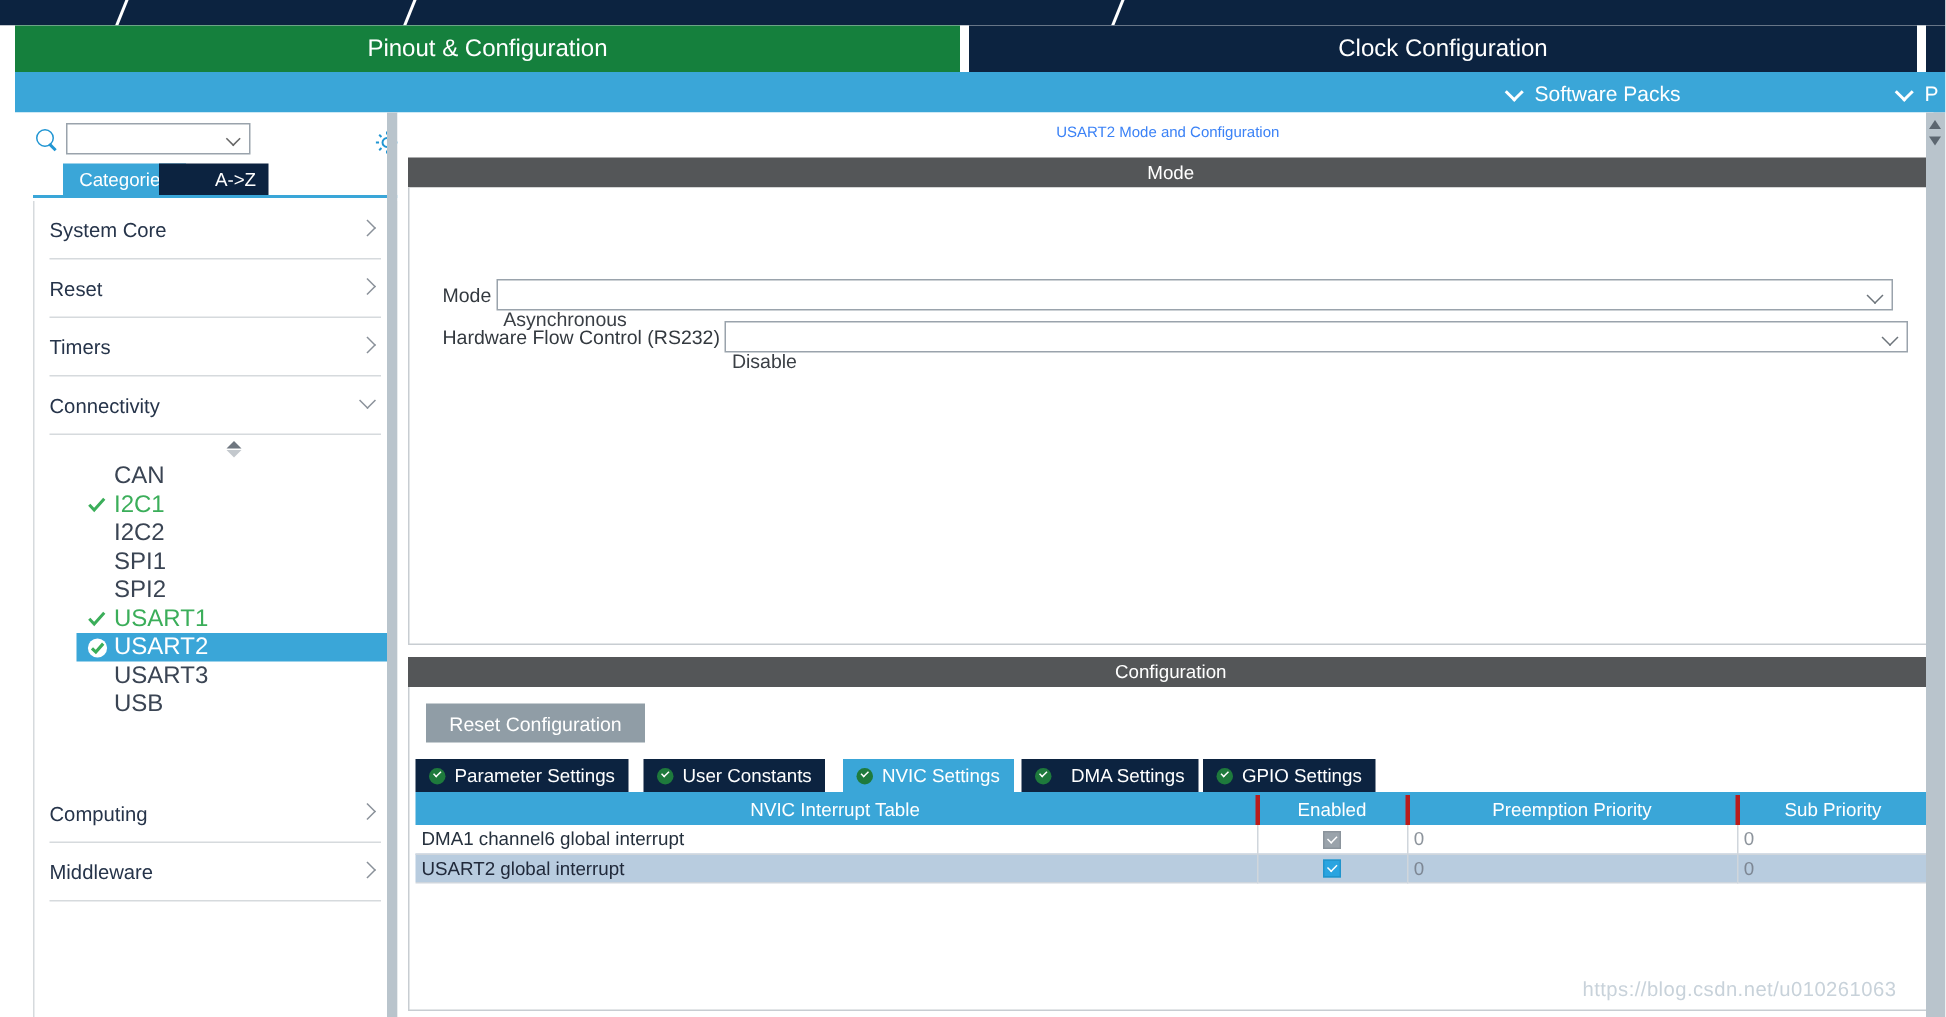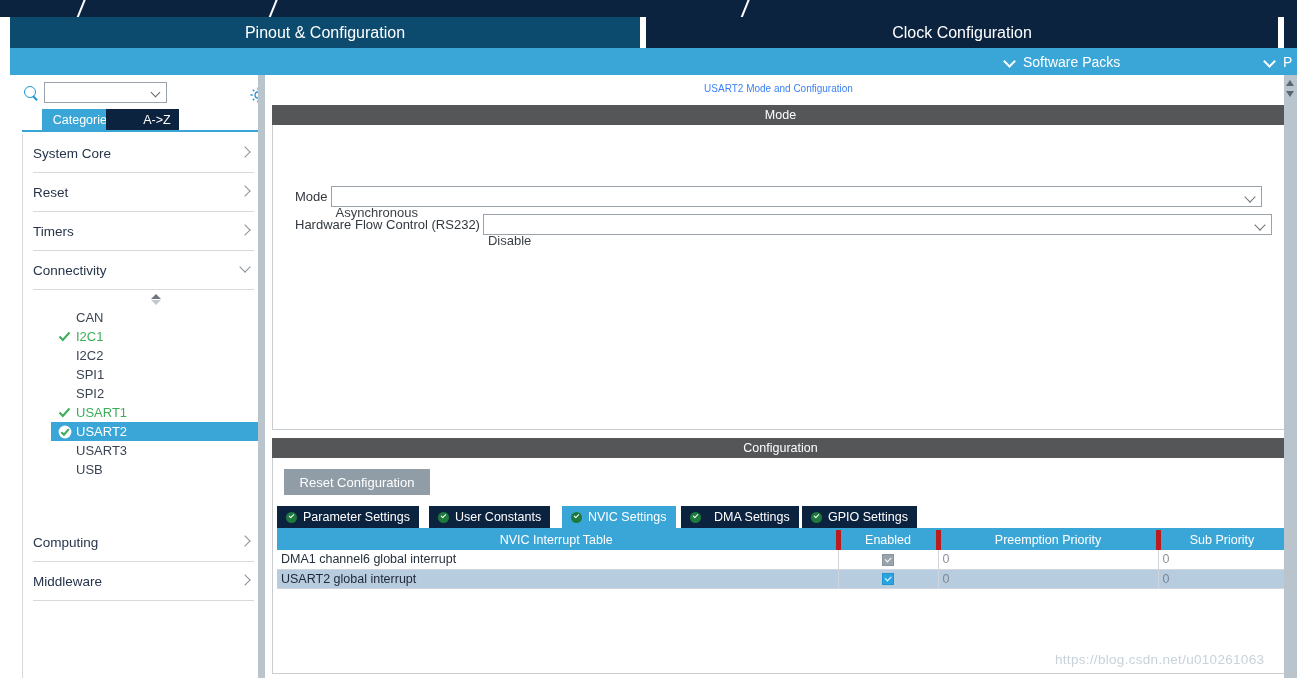--- a/index.html
+++ b/index.html
@@ -26,21 +26,21 @@
   
   .tabbar{
     position:absolute;left:0;top:17px;width:1297px;height:31px;
     background:#ffffff;
   }
   .maintab{
     position:absolute;top:0;height:31px;
     display:flex;align-items:center;justify-content:center;
     color:#ffffff;font-size:16px;
   }
-  .maintab.inactive{background:#0c4a6e;}
+  .maintab.inactive{background:#15803d;}
   .maintab.active{background:#0c2340;}
   .tab-pinout{left:10px;width:630px;}
   .tab-clock{left:646px;width:632px;}
   .tab-right-sliver{left:1284px;width:13px;background:#0c2340;}
 
   
   .secondbar{
     position:absolute;left:10px;top:48px;width:1287px;height:27px;
     background:#3aa6d8;color:#ffffff;font-size:14px;
   }
@@ -133,21 +133,21 @@
 
   .sortarrows{position:relative;height:18px;}
   .sortarrows .sa{
     position:absolute;left:128px;width:0;height:0;
   }
   .sa-up{top:4px;border-left:5px solid transparent;border-right:5px solid transparent;border-bottom:5px solid #6f7780;}
   .sa-dn{top:10px;border-left:5px solid transparent;border-right:5px solid transparent;border-top:5px solid #c3c8cd;}
 
   .leaf{
     position:relative;height:19px;display:flex;align-items:center;
-    padding-left:53px;font-size:13px;color:#3a4453;
+    padding-left:53px;font-size:16px;color:#3a4453;
   }
   .leaf.ok{color:#3bae5a;}
   .leaf.selected{background:#3aa6d8;color:#ffffff;margin:0 0 0 28px;padding-left:25px;width:210px;}
   .leaf .tick{
     position:absolute;left:35px;top:3px;width:13px;height:13px;
   }
   .leaf .tick svg{display:block;}
   .leaf.selected .tick{left:7px;}
 
   
@@ -229,21 +229,21 @@
     position:absolute;left:4px;top:70px;width:1009px;height:2px;background:#3aa6d8;
   }
 
   
   .nvic{
     position:absolute;left:4px;top:72px;width:1009px;
     border-collapse:collapse;table-layout:fixed;
   }
   .nvic th{
     background:#3aa6d8;color:#ffffff;font-weight:normal;font-size:12.5px;
-    height:18px;border-right:5px solid #b91c1c;
+    height:18px;border-right:3px solid #b91c1c;
   }
   .nvic td{
     height:19px;font-size:12.5px;color:#25303d;
     border-right:1px solid #d0d6dc;border-bottom:1px solid #cfd6dd;
     padding:0 4px;box-sizing:border-box;
   }
   .nvic tr.alt td{background:#b8ccdf;color:#20293a;}
   .nvic td.num{color:#8d949c;}
   .nvic tr.alt td.num{color:#7d8794;}
   .nvic td.ctr{text-align:center;padding:0;}

